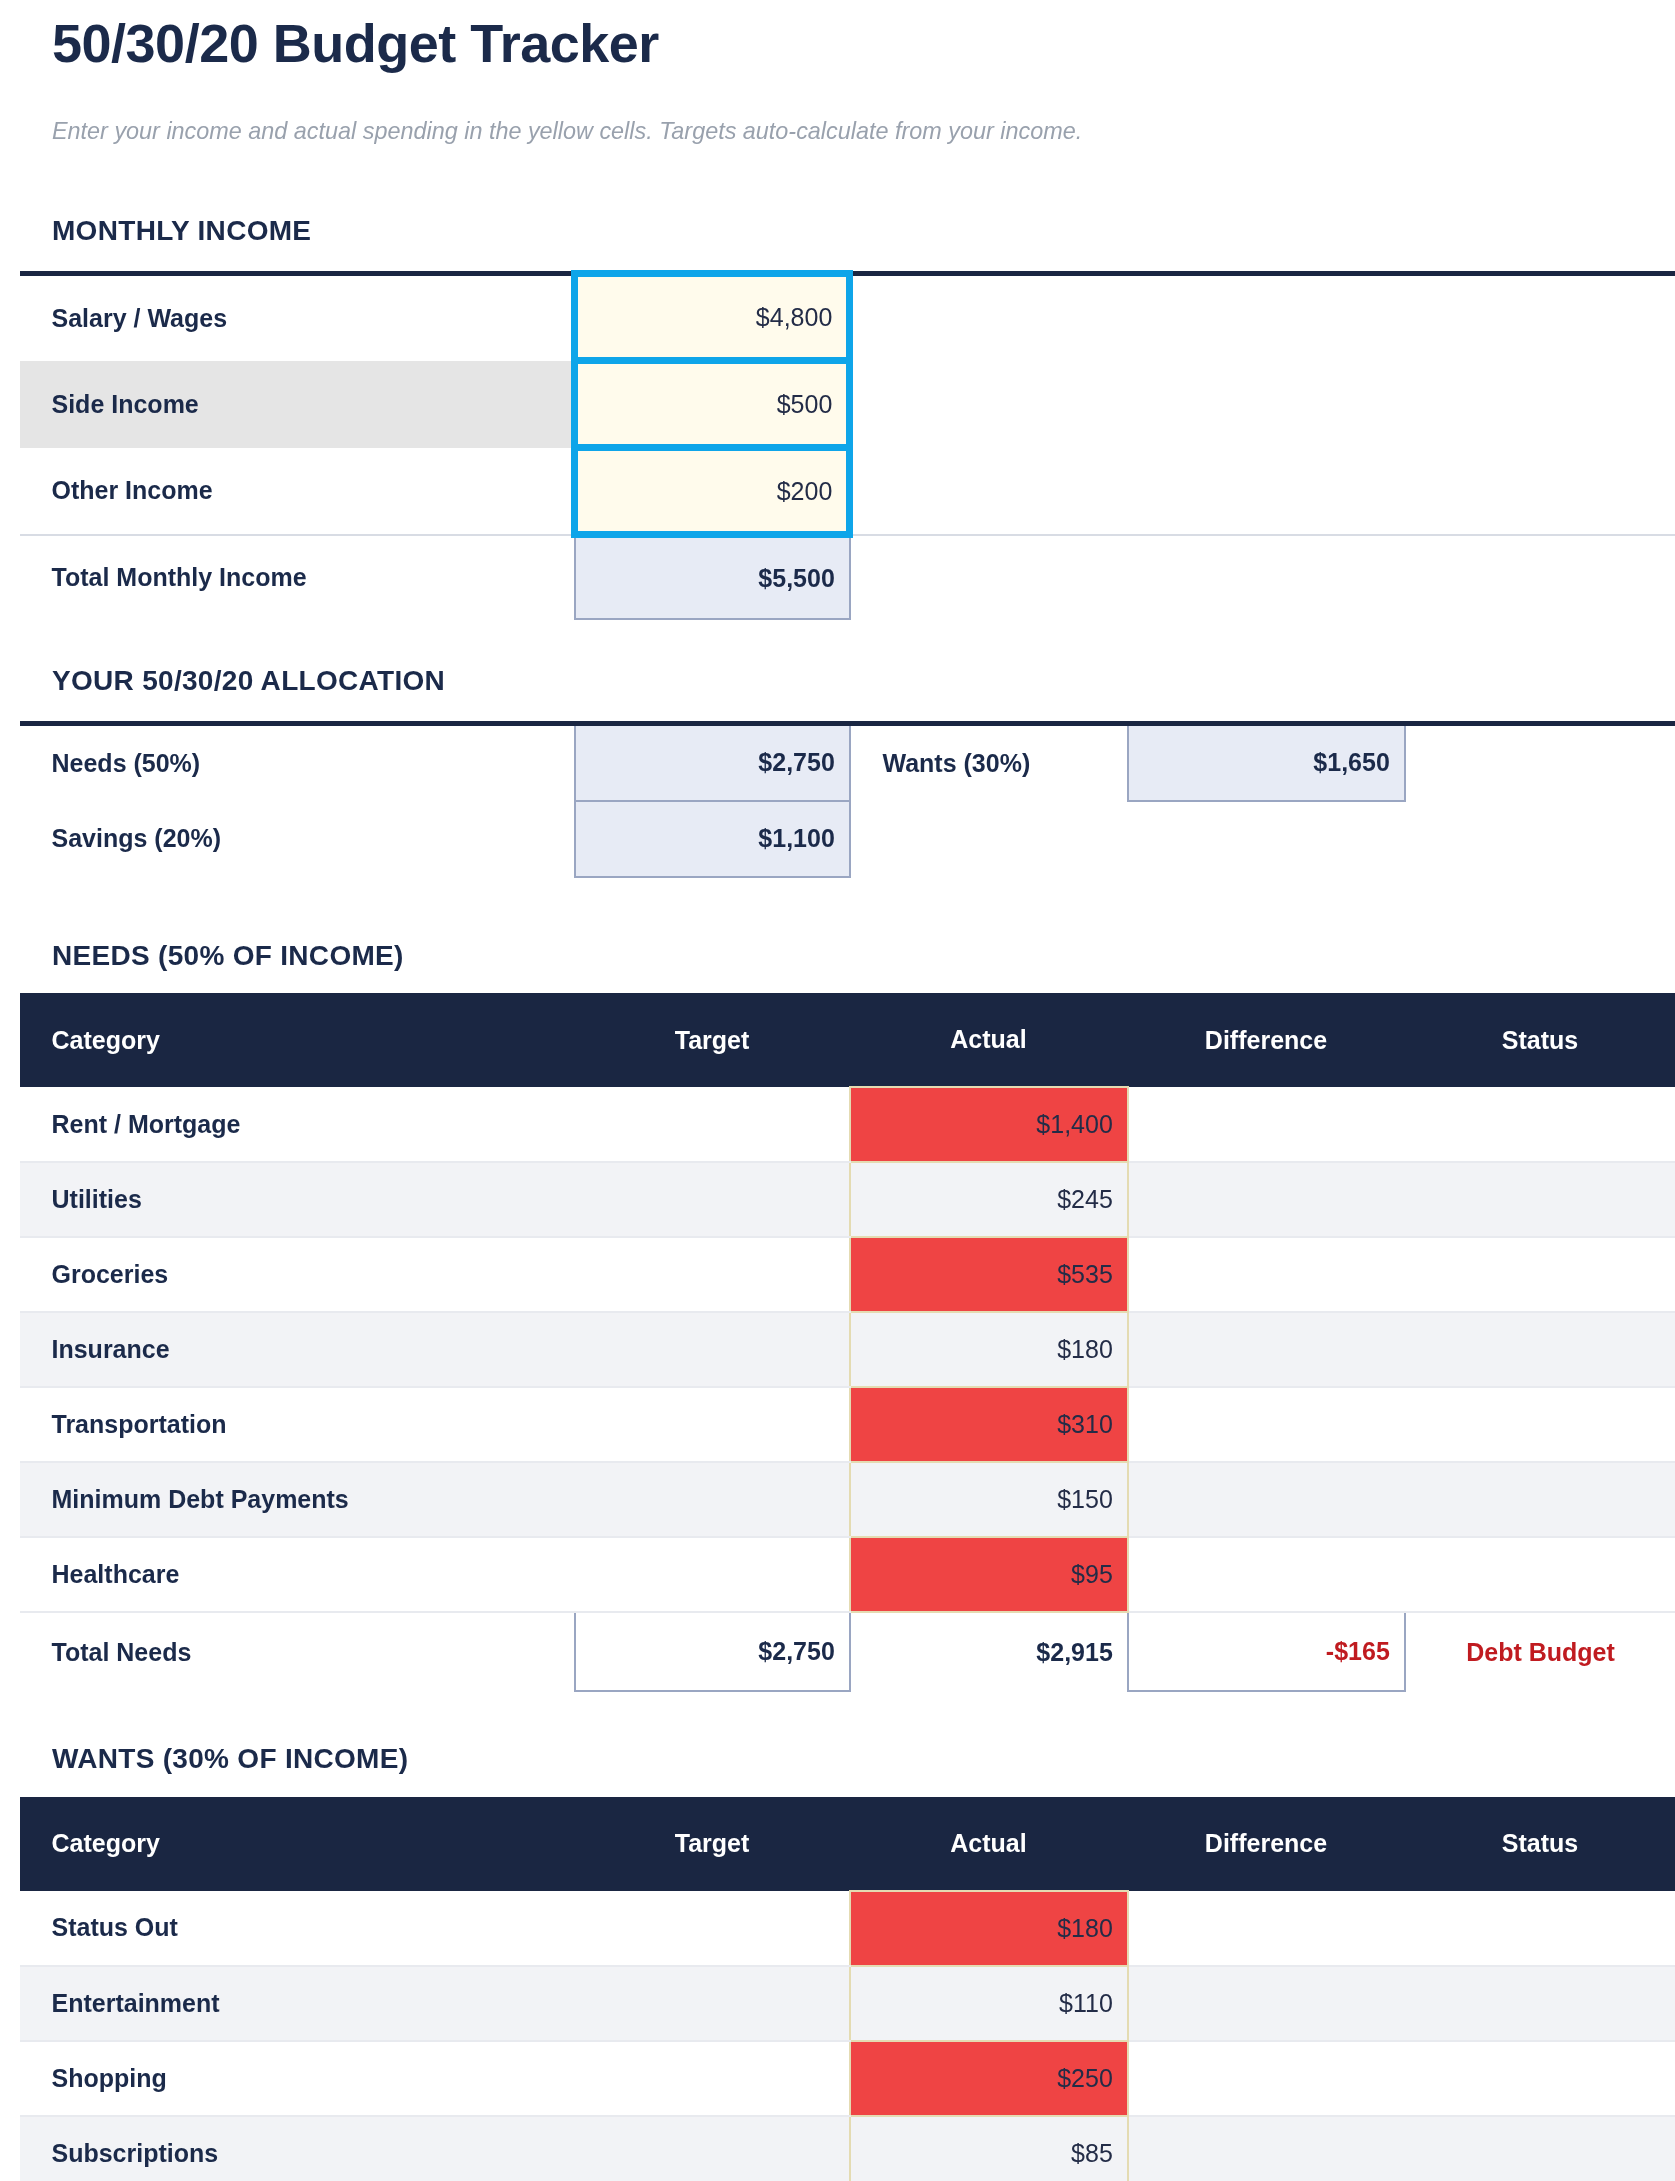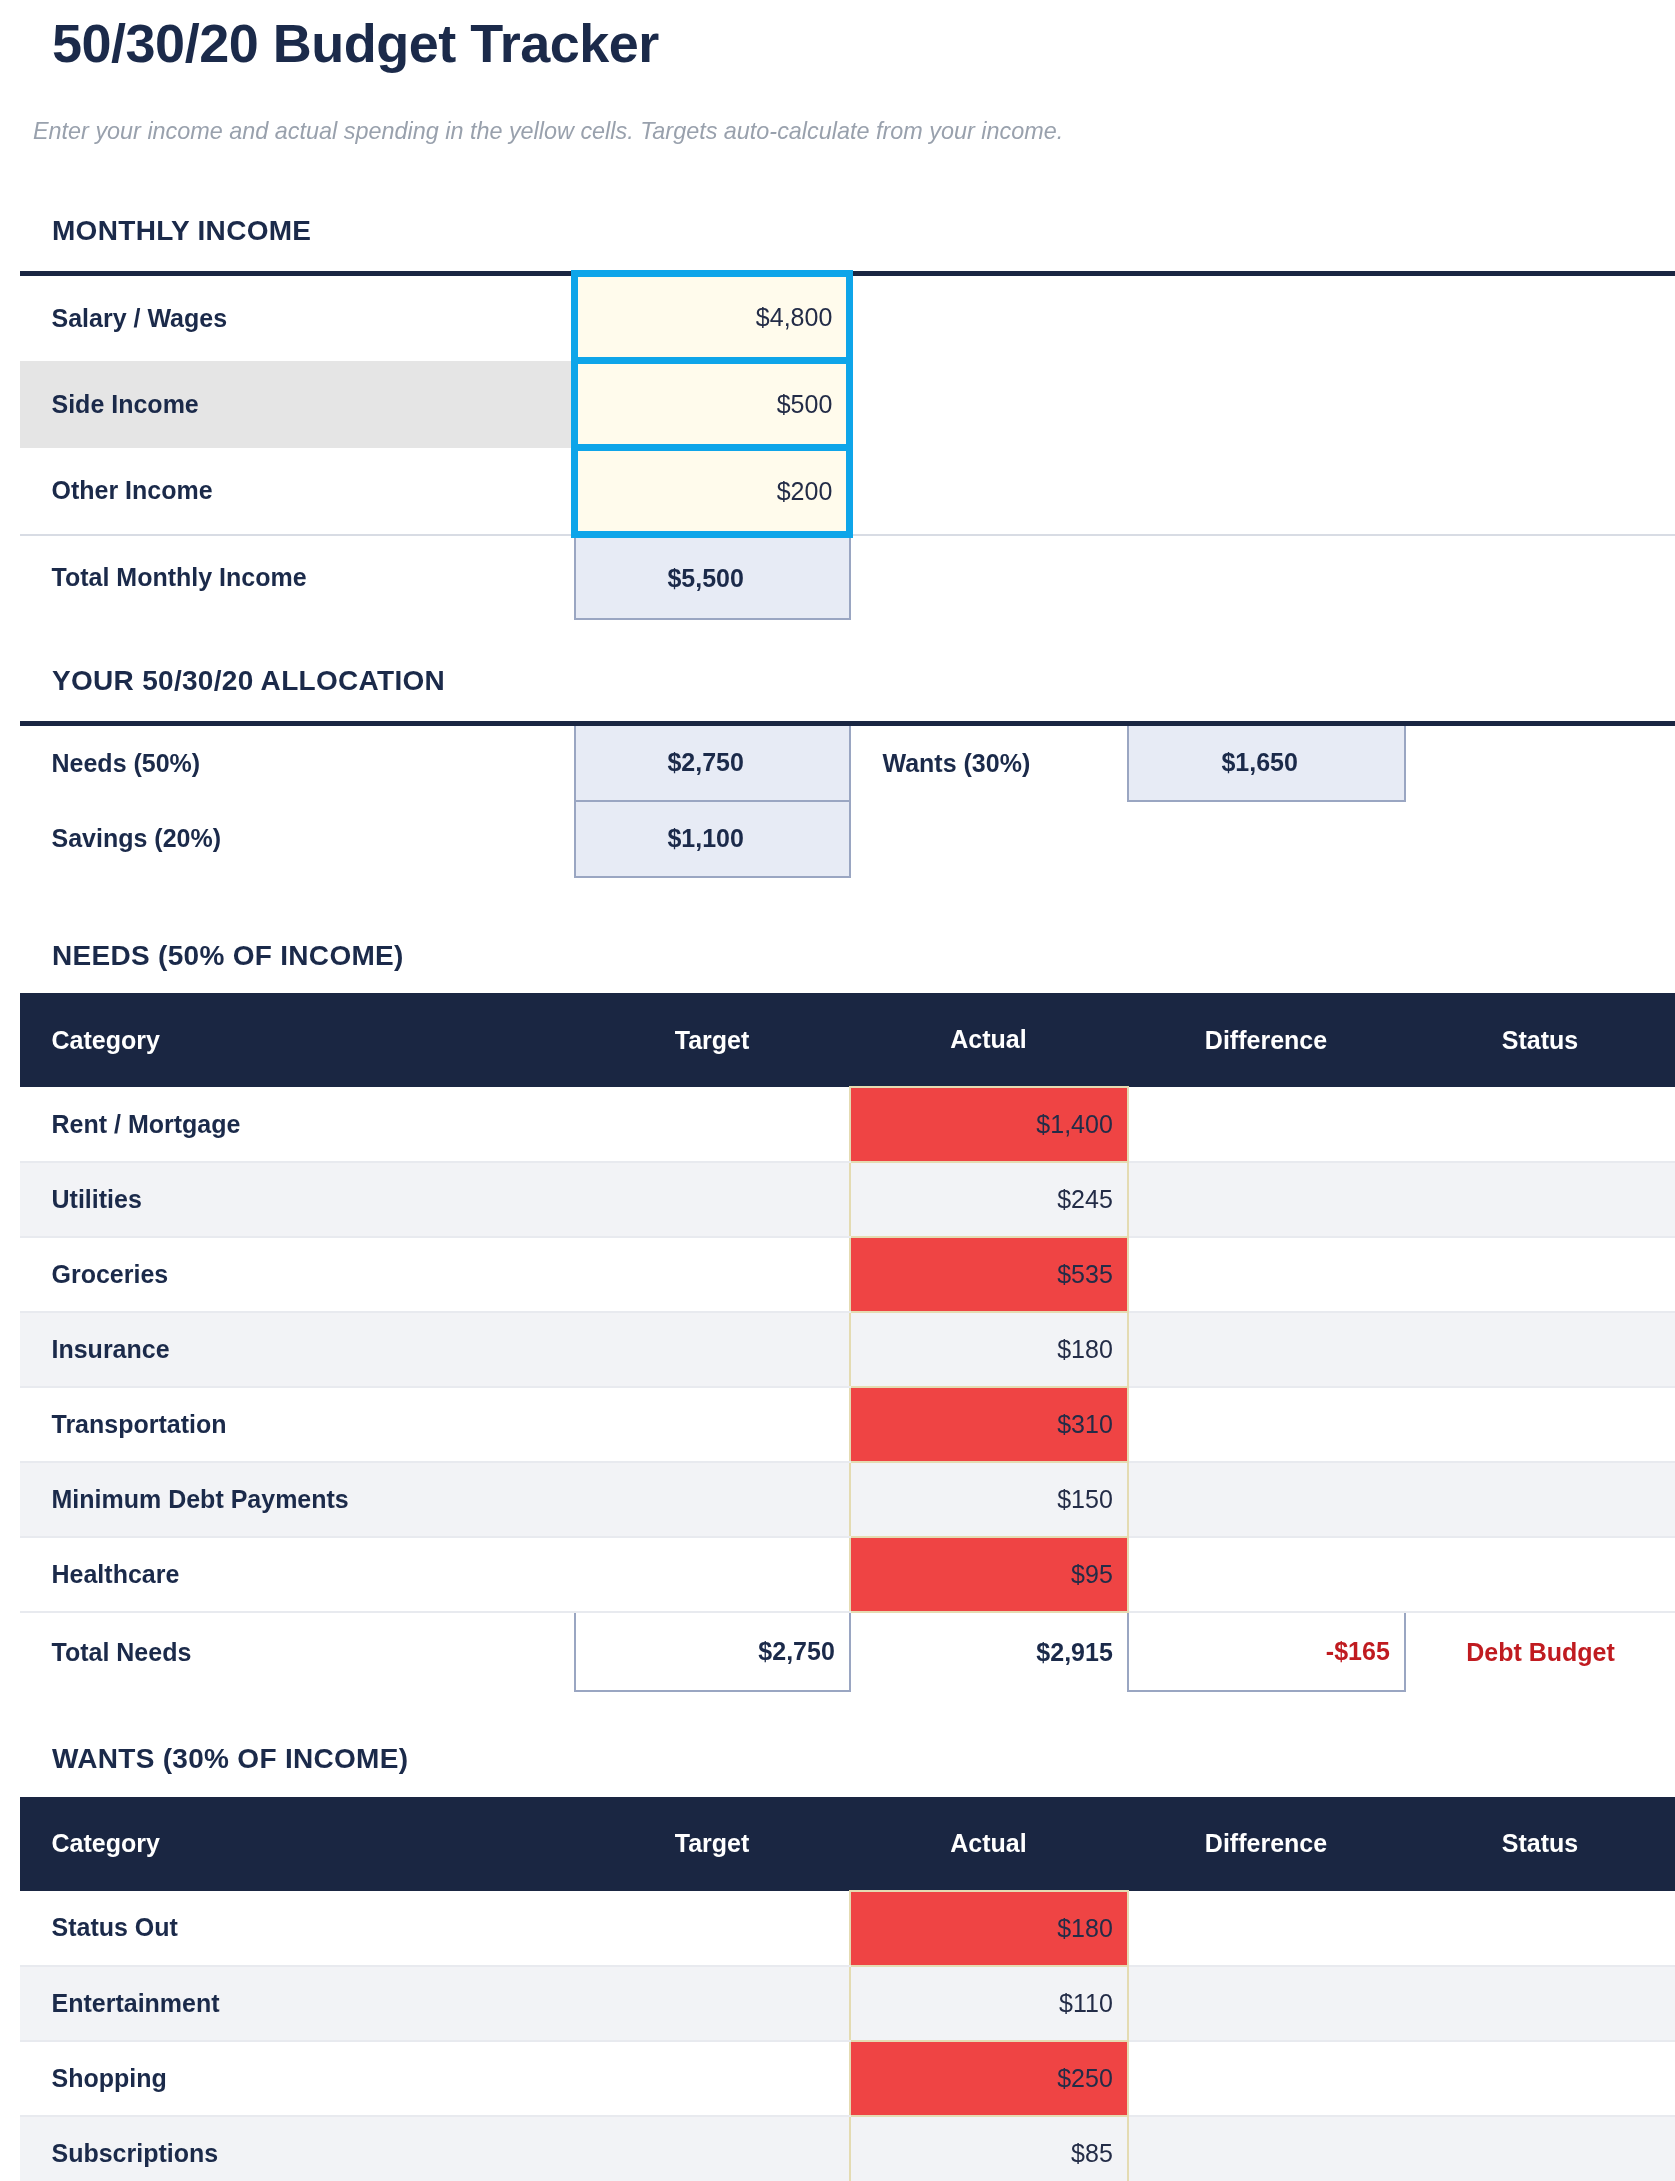--- a/index.html
+++ b/index.html
@@ -14,21 +14,21 @@
   }
   h1.title {
     margin: 13.7px 0 0 52px;
     font-size: 54px;
     line-height: 1.1;
     font-weight: 700;
     color: #1B2A4A;
     letter-spacing: -0.5px;
   }
   p.subtitle {
-    margin: 45px 0 0 33px;
+    margin: 45px 0 0 52px;
     font-size: 23.4px;
     font-style: italic;
     color: #99A1AD;
   }
   h2.section {
     margin: 0 0 23.4px 52px;
     font-size: 28px;
     font-weight: 700;
     color: #1B2A4A;
     letter-spacing: 0.3px;
@@ -60,21 +60,21 @@
   td.cell-yellow {
     background: #FFFBEC;
     border: 7px solid #0ea5e9;
     text-align: right;
     padding-right: 13.7px;
     color: #232C47;
   }
   td.cell-blue {
     background: #E7EBF5;
     border: 2px solid #9AA6C2;
-    text-align: center;
+    text-align: right;
     padding-right: 13.7px;
     font-weight: 700;
     color: #1B2A4A;
   }
   tr.total-sep td { border-top: 2.9px solid #D8DCE4; }
   tr.total-sep td.cell-blue { border-top: 2px solid #9AA6C2; }
   td.bold { font-weight: 700; }
 
   
   table.cat thead th {

